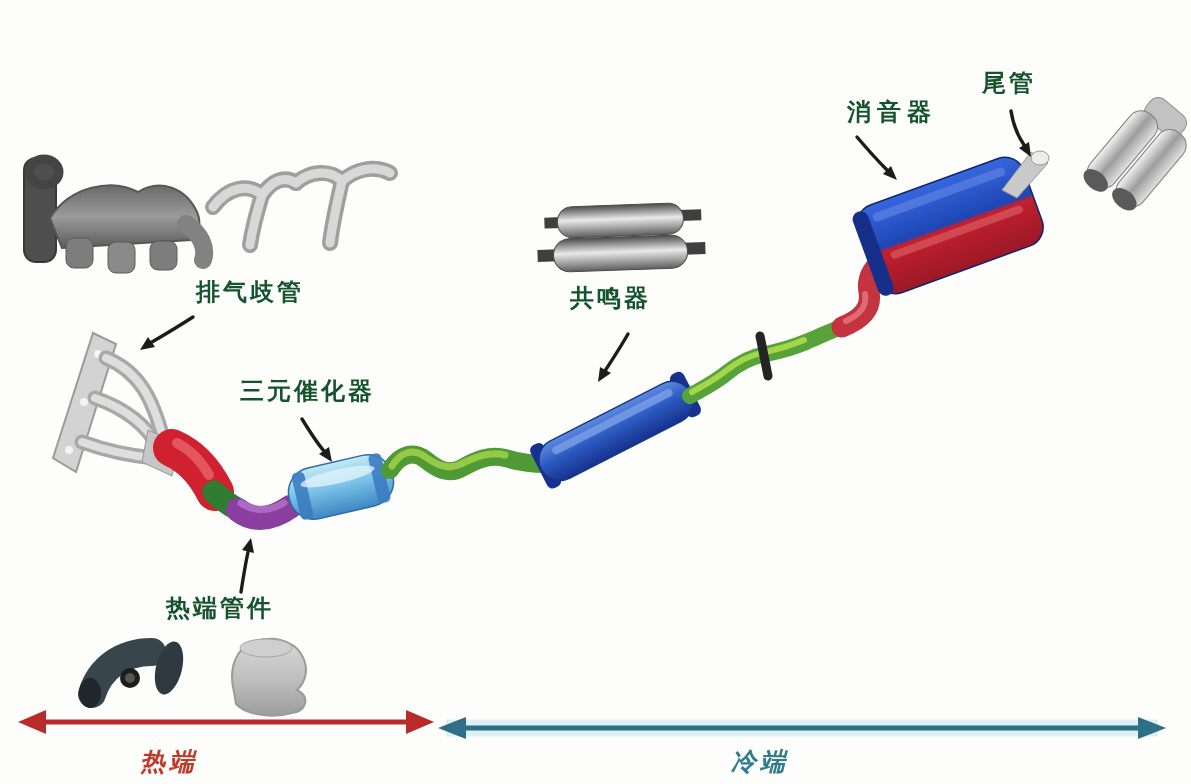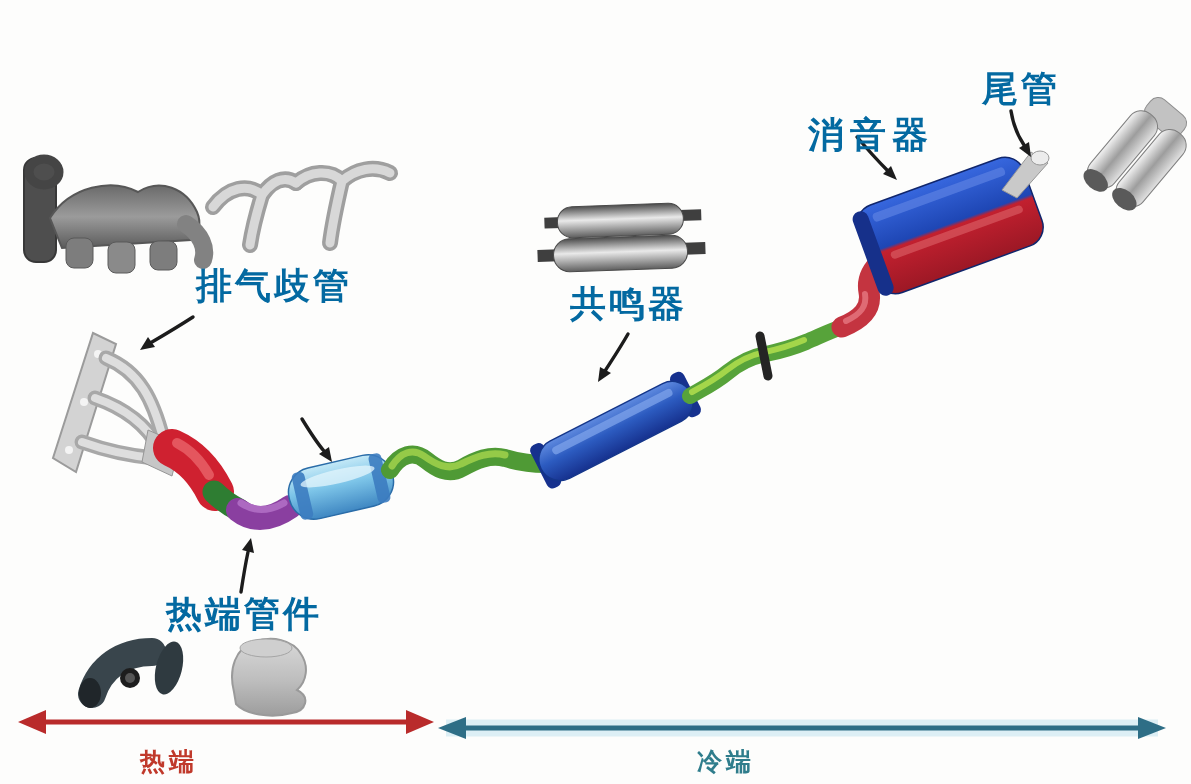--- a/index.html
+++ b/index.html
@@ -3,24 +3,24 @@
 <meta charset="utf-8">
 <style>
   html,body { margin:0; padding:0; background:#ffffff; }
   .stage {
     position:relative; width:1191px; height:784px;
     background:#fdfdfc; overflow:hidden;
     font-family:"Liberation Sans","DejaVu Sans",sans-serif;
   }
   .stage svg { position:absolute; left:0; top:0; }
   .lbl {
-    position:absolute; font-weight:700; font-size:36px; letter-spacing:3px;
-    color:#0369a1; white-space:nowrap; line-height:1;
+    position:absolute; font-weight:700; font-size:24px; letter-spacing:3px;
+    color:#14532d; white-space:nowrap; line-height:1;
   }
-  .lbl.zone { font-size:25px; letter-spacing:4px; }
+  .lbl.zone { font-size:25px; letter-spacing:4px;font-style:italic; }
   .lbl.hot  { color:#c0392b; }
   .lbl.cold { color:#2f7d8c; }
 </style>
 </head>
 <body>
 
 <div class="stage">
 
 <svg width="1191" height="784" viewBox="0 0 1191 784">
   <defs>
@@ -203,21 +203,22 @@
     <polygon points="434,722 406,710 406,734" fill="#b92b2b"></polygon>
   </g>
   <g>
     <path d="M446,728 L1158,728" stroke="#d9edf4" stroke-width="17" fill="none" opacity="0.9"></path>
     <path d="M462,728 L1142,728" stroke="#2e6e86" stroke-width="5" fill="none"></path>
     <polygon points="438,728 466,717 466,739" fill="#2e6e86"></polygon>
     <polygon points="1166,728 1138,717 1138,739" fill="#2e6e86"></polygon>
   </g>
 </svg>
 
-<div class="lbl" style="left:196px; top:268px;">排气歧管</div>
+<div class="lbl" style="left:196px; top:280px;">排气歧管</div>
+<div class="lbl" style="left:240px; top:379px;">三元催化器</div>
 <div class="lbl" style="left:570px; top:286px;">共鸣器</div>
-<div class="lbl" style="left:808px; top:100px; letter-spacing:6px;margin-top:17px;">消音器</div>
+<div class="lbl" style="left:847px; top:100px; letter-spacing:6px;">消音器</div>
 <div class="lbl" style="left:982px; top:71px;">尾管</div>
 <div class="lbl" style="left:166px; top:596px;text-align:center;">热端管件</div>
 <div class="lbl zone hot" style="left:140px; top:749px;">热端</div>
-<div class="lbl zone cold" style="left:697px; top:749px;">冷端</div>
+<div class="lbl zone cold" style="left:731px; top:749px;">冷端</div>
 
 </div>
 
 </body></html>

